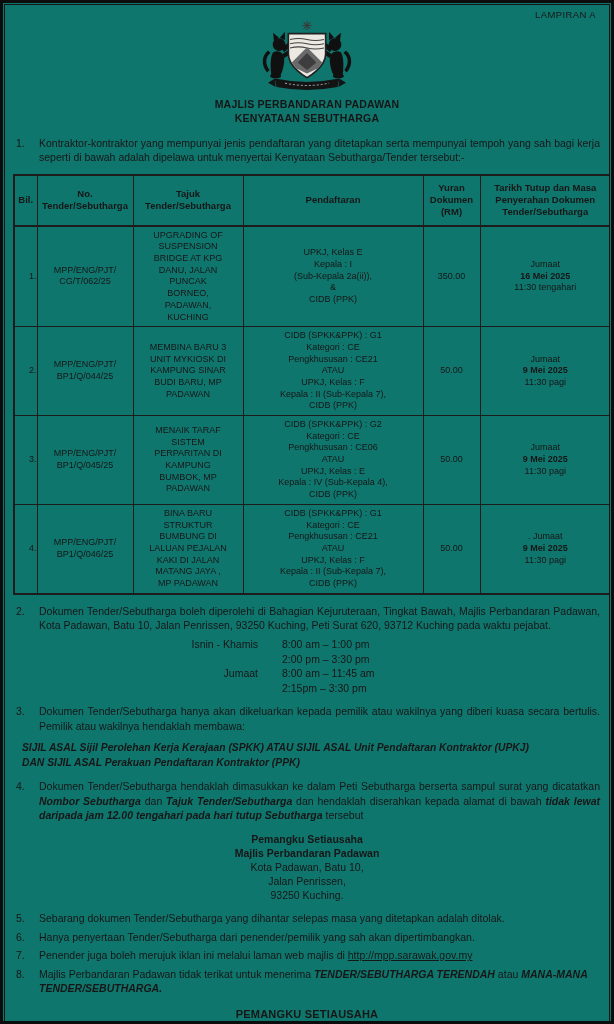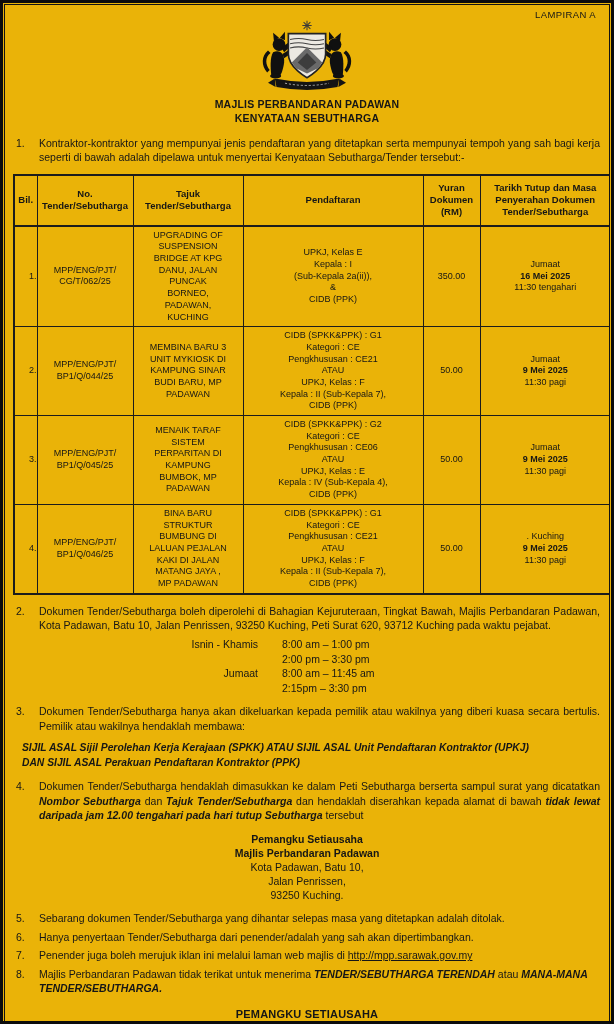--- a/index.html
+++ b/index.html
@@ -1,18 +1,18 @@
 <!DOCTYPE html>
 <html><head>
 <meta charset="utf-8">
 <style>
   html,body{margin:0;padding:0;background:#d8d8d4;}
   .page{
     width:614px;height:1024px;box-sizing:border-box;
-    background:#eab308;border:3px solid #0c0c0c;
+    background:#0f766e;border:3px solid #0c0c0c;
     font-family:"Liberation Sans",sans-serif;color:#161616;
     overflow:hidden;
   }
   .inner{
     box-sizing:border-box;height:100%;margin:1px;border:1px solid #141414;
     padding:5px 7px 4px 7px;overflow:hidden;
   }
   .pre{white-space:pre-line;}
   .lampiran{text-align:right;font-size:9.5px;letter-spacing:.4px;padding-right:6px;line-height:1.1;}
   .crest{text-align:center;margin-top:0px;line-height:0;}
@@ -198,21 +198,21 @@
         <td>BINA BARU STRUKTUR BUMBUNG DI LALUAN PEJALAN KAKI DI JALAN MATANG JAYA , MP PADAWAN</td>
         <td class="pre">CIDB (SPKK&amp;PPK) : G1
 Kategori : CE
 Pengkhususan : CE21
 ATAU
 UPKJ, Kelas : F
 Kepala : II (Sub-Kepala 7),
 CIDB (PPK)</td>
         <td>50.00</td>
         <td>
-          <span class="d-day">. Kuching</span>
+          <span class="d-day">. Jumaat</span>
           <span class="d-date">9 Mei 2025</span>
           <span class="d-time">11:30 pagi</span>
         </td>
       </tr>
     </tbody>
   </table>
 
   <div class="item">
     <span class="num">2.</span>
     <span class="txt just">Dokumen Tender/Sebutharga boleh diperolehi di Bahagian Kejuruteraan, Tingkat Bawah, Majlis Perbandaran Padawan, Kota Padawan, Batu 10, Jalan Penrissen, 93250 Kuching, Peti Surat 620, 93712 Kuching pada waktu pejabat.</span>
@@ -252,21 +252,21 @@
 93250 Kuching.</div>
   </div>
 
   <div class="item">
     <span class="num">5.</span>
     <span class="txt">Sebarang dokumen Tender/Sebutharga yang dihantar selepas masa yang ditetapkan adalah ditolak.</span>
   </div>
 
   <div class="item">
     <span class="num">6.</span>
-    <span class="txt">Hanya penyertaan Tender/Sebutharga dari penender/adalah yang sah akan dipertimbangkan.</span>
+    <span class="txt">Hanya penyertaan Tender/Sebutharga dari penender/pemilik yang sah akan dipertimbangkan.</span>
   </div>
 
   <div class="item">
     <span class="num">7.</span>
     <span class="txt"><span>Penender juga boleh merujuk iklan ini melalui laman web majlis di  </span><span class="url">http://mpp.sarawak.gov.my</span></span>
   </div>
 
   <div class="item">
     <span class="num">8.</span>
     <span class="txt"><span>Majlis Perbandaran Padawan tidak terikat untuk menerima </span><span class="bi">TENDER/SEBUTHARGA TERENDAH</span><span> atau </span><span class="bi">MANA-MANA TENDER/SEBUTHARGA.</span></span>

